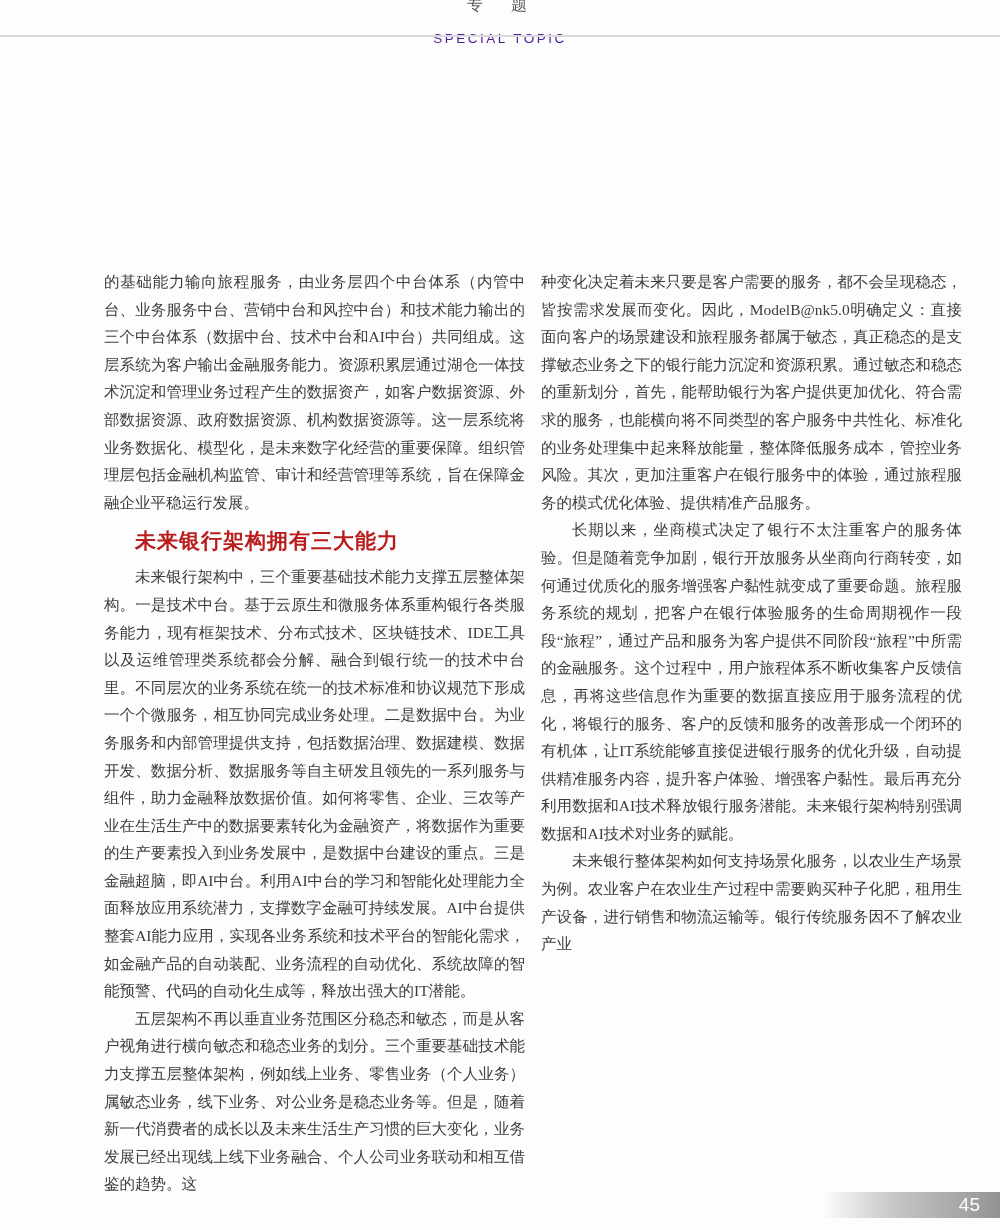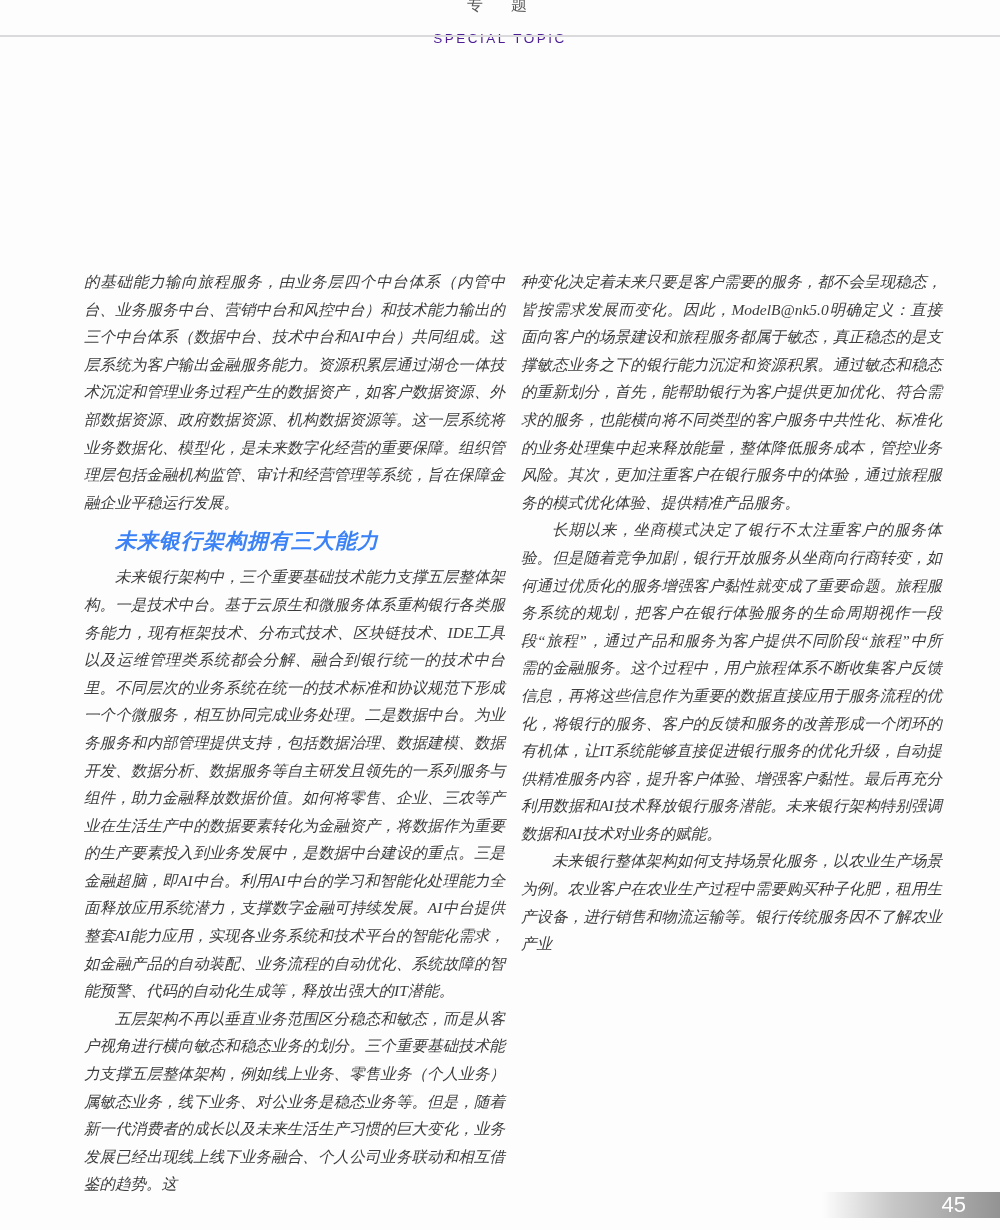--- a/index.html
+++ b/index.html
@@ -33,44 +33,44 @@
   .h-en{
     font-size:13.5px;color:#4c1d95;letter-spacing:2.5px;
     font-family:"Liberation Sans","DejaVu Sans",sans-serif;
   }
   .top-rule{
     position:absolute;top:35px;left:0;width:100%;height:2px;
     background:#dadadd;
   }
   
   .columns{
-    position:absolute;top:268px;left:84px;width:858px;
-    display:flex;gap:16px;font-style:italic;
+    position:absolute;top:268px;left:104px;width:858px;
+    display:flex;gap:16px;
   }
   .col{
     flex:1 1 0;
     font-size:15.5px;line-height:27.6px;color:#3c3c3c;
     text-align:justify;
   }
   .col p{margin:0;text-indent:2em;}
   .col p.cont{text-indent:0;}
   .col h2{
-    font-size:21px;line-height:26px;color:#3b82f6;font-weight:bold;
+    font-size:21px;line-height:26px;color:#b91c1c;font-weight:bold;
     margin:12px 0 9px 31px;letter-spacing:1px;
   }
   
   .pagenum-bar{
     position:absolute;right:0;bottom:12px;width:178px;height:26px;
     background:linear-gradient(90deg, rgba(190,190,190,0) 0%, #c7c7c7 40%, #939393 100%);
     display:flex;align-items:center;justify-content:flex-end;
   }
   .pagenum-bar span{
-    color:#ffffff;font-size:22px;
+    color:#ffffff;font-size:19px;
     font-family:"Liberation Sans","DejaVu Sans",sans-serif;
-    padding-right:34px;
+    padding-right:20px;
   }
 </style>
 </head>
 <body>
 
 <div class="page">
 
   <header class="header">
     <span class="dbar"></span>
     <span class="h-cn">专　题</span>

